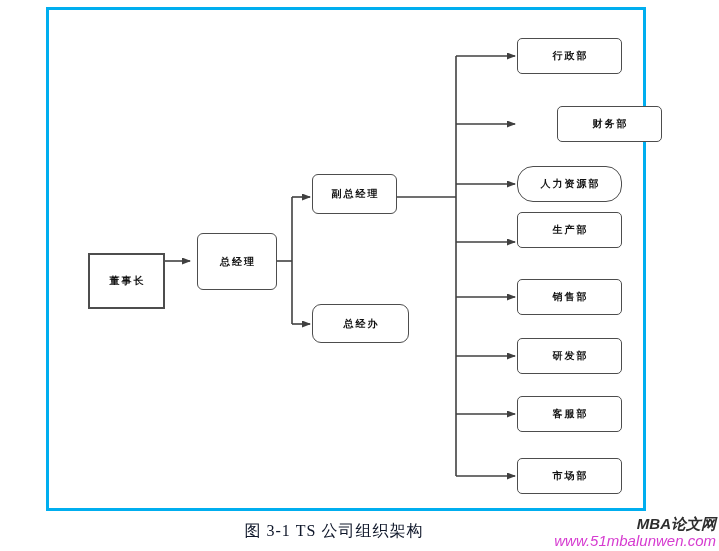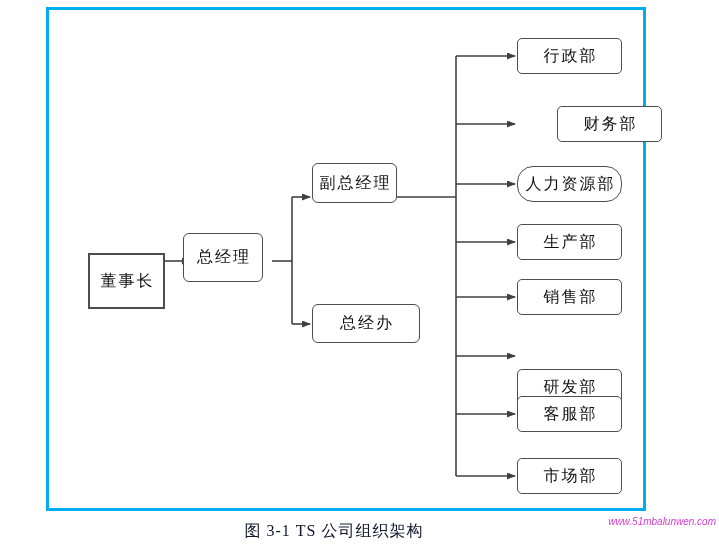--- a/index.html
+++ b/index.html
@@ -23,43 +23,43 @@
     width: 719px; height: 551px;
     pointer-events: none;
   }
   .node {
     position: absolute;
     background: #ffffff;
     border: 1.6px solid #4d4d4d;
     display: flex;
     align-items: center;
     justify-content: center;
-    font-size: 16px;
-    font-weight: normal;
+    font-size: 10px;
+    font-weight: bold;
     letter-spacing: 2px;
     color: #111111;
     text-indent: 2px;
     z-index: 2;
   }
   .rounded { border-radius: 6px; }
   .node-chairman   { left: 88px;  top: 233px; width: 77px;  height: 56px; border-width: 2px; margin-top: 20px; }
-  .node-gm         { left: 183px; top: 233px; width: 80px;  height: 49px; }
-  .node-dgm        { left: 312px; top: 163px; width: 85px;  height: 40px; }
-  .node-gmo        { left: 312px; top: 304px; width: 108px;  height: 39px; }
+  .node-gm         { left: 197px; top: 233px; width: 80px;  height: 57px; }
+  .node-dgm        { left: 312px; top: 174px; width: 85px;  height: 40px; }
+  .node-gmo        { left: 312px; top: 304px; width: 97px;  height: 39px; border-radius: 9px; }
   .dept {
     left: 517px;
     width: 105px; height: 36px;
     border-radius: 5px;
   }
   .dept-0 { top: 38px;  }
   .dept-1 { top: 106px; margin-left: 40px; }
   .dept-2 { top: 166px; border-radius: 16px; }
-  .dept-3 { top: 224px; }
+  .dept-3 { top: 212px; }
   .dept-4 { top: 279px; }
-  .dept-5 { top: 338px; margin-top: 31px; }
+  .dept-5 { top: 338px; }
   .dept-6 { top: 396px; }
   .dept-7 { top: 458px; text-align: center; }
   .caption {
     position: absolute;
     left: 0; top: 521px;
     width: 668px;
     text-align: center;
     font-size: 16px;
     color: #0f172a;
     letter-spacing: 1px;
@@ -73,21 +73,21 @@
     line-height: 1.1;
     z-index: 3;
   }
   .watermark .site {
     font-size: 15px;
     font-weight: bold;
     color: #2e2e2e;
     display: block;
   }
   .watermark .url {
-    font-size: 10px;
+    font-size: 15px;
     color: #d63bd0;
     display: block;
     text-decoration: none;
   }
 </style>
 </head>
 <body>
 
 <div class="frame"></div>
 
@@ -134,14 +134,15 @@
 <div class="node dept dept-2">人力资源部</div>
 <div class="node dept dept-3">生产部</div>
 <div class="node dept dept-4">销售部</div>
 <div class="node dept dept-5">研发部</div>
 <div class="node dept dept-6">客服部</div>
 <div class="node dept dept-7">市场部</div>
 
 <div class="caption">图 3-1 TS 公司组织架构</div>
 
 <div class="watermark">
+  <span class="site">MBA论文网</span>
   <a class="url" href="#">www.51mbalunwen.com</a>
 </div>
 
 </body></html>

